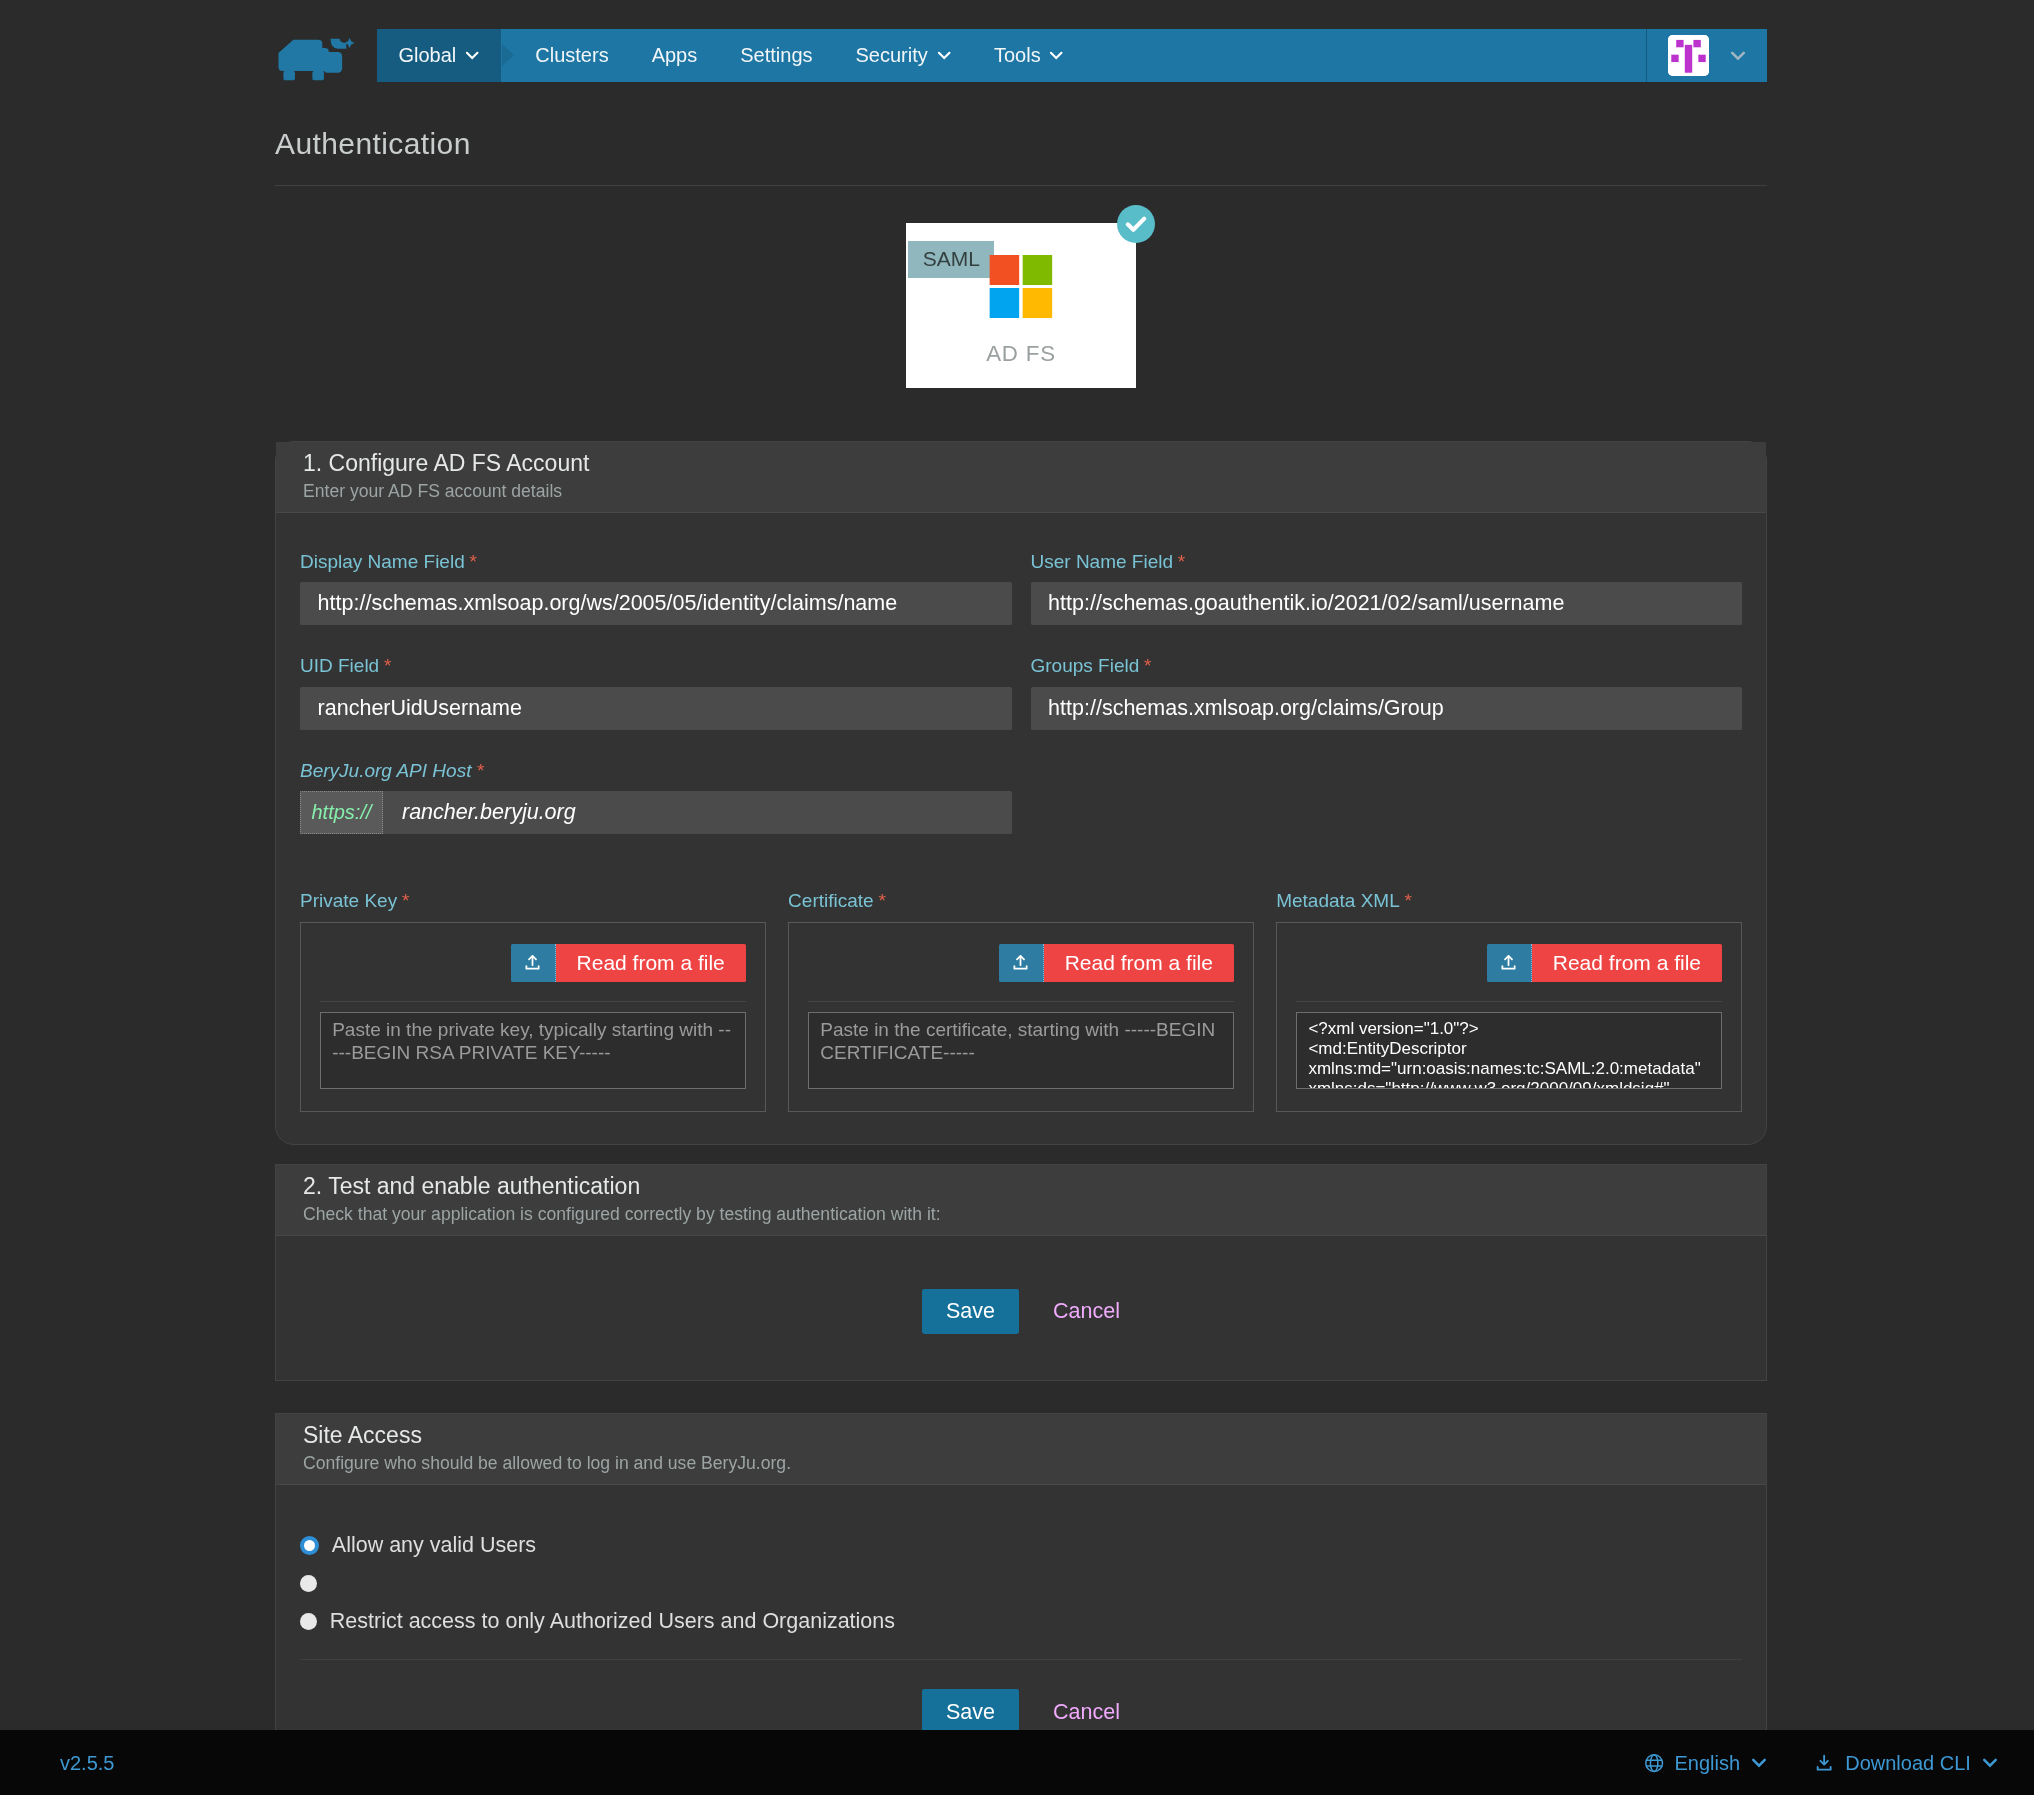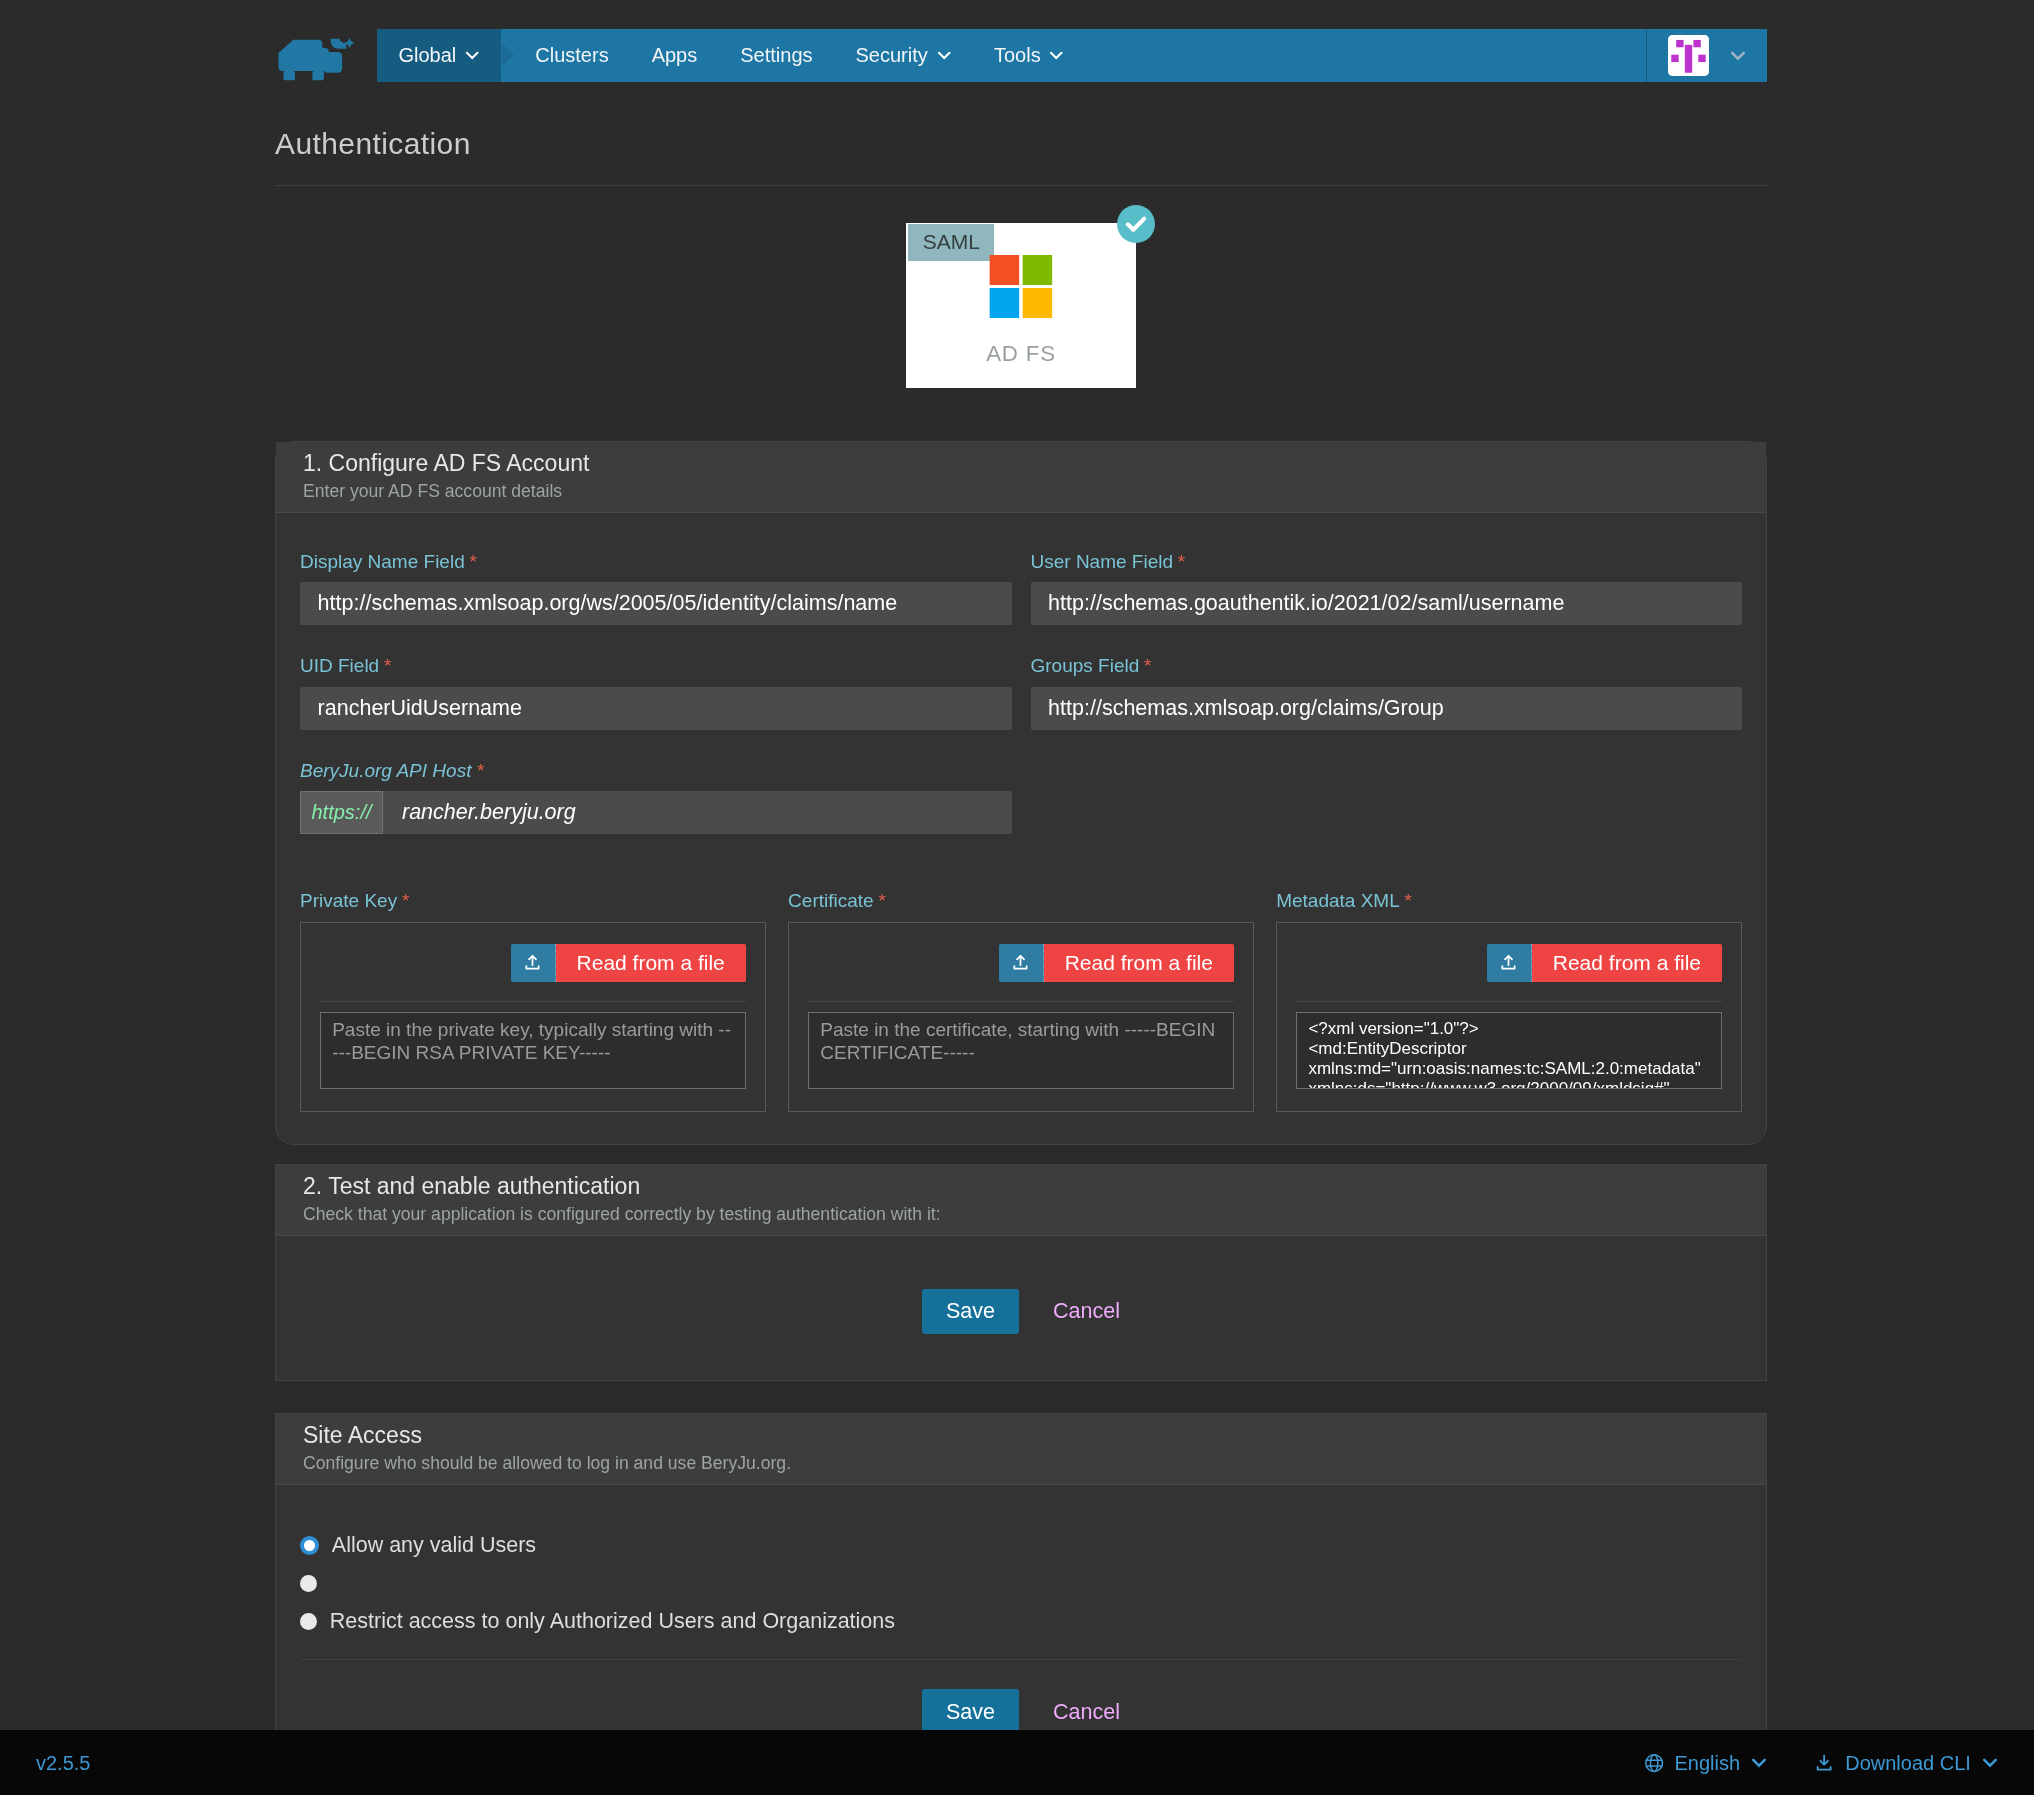--- a/index.html
+++ b/index.html
@@ -39,21 +39,21 @@
 
   
   .container { width:1492px; margin-left:275px; }
   .page-title { margin-top:45px; font-size:30px; color:#c9cdcd; letter-spacing:0.4px; }
   .title-divider { margin-top:24px; border-bottom:1.6px solid #3f3f3f; }
 
   
   .card-wrap { margin-top:37px; display:flex; justify-content:center; }
   .provider-card { width:230px; height:165px; background:#ffffff; position:relative; }
   .saml-badge {
-    position:absolute; top:1px; left:2.4px; background:#90b7bd; color:#33403f;
+    position:absolute; top:18px; left:2.4px; background:#90b7bd; color:#33403f;
     font-size:21px; padding:6.4px 14.4px;
   }
   .ms-logo {
     position:absolute; top:32px; left:50%; transform:translateX(-50%);
     display:grid; grid-template-columns:30px 30px; grid-template-rows:30px 30px; gap:3.2px;
   }
   .provider-name {
     position:absolute; bottom:21px; width:100%; text-align:center;
     color:#9aa0a0; font-size:22.3px; letter-spacing:0.8px;
   }
@@ -125,21 +125,21 @@
   .radio-label { font-size:21.5px; color:#dedede; }
   .sa-divider { border-top:1.6px solid #3f3f3f; margin-top:25.5px; }
   .panel-c .action-row { padding:29px 0 8px; }
   .panel-c .panel-body { padding:43px 24px 32px; }
 
   
   .footer {
     position:absolute; left:0; bottom:0; width:100%; height:66px; background:#070707;
     display:flex; align-items:center; padding:0 36px; color:#3d98d3;
   }
-  .footer-version { font-size:20px; }
+  .footer-version { font-size:20px;margin-left:24px; }
   .footer-right { margin-left:auto; display:flex; align-items:center; gap:46px; }
   .footer-item { display:flex; align-items:center; gap:9.6px; font-size:20px; cursor:pointer; }
   .footer-item .chev { margin-left:1.6px; }
 </style>
 </head>
 <body>
 
 <div class="header">
   <div class="logo">
     <svg width="83" height="43" viewBox="0 0 100 52">

